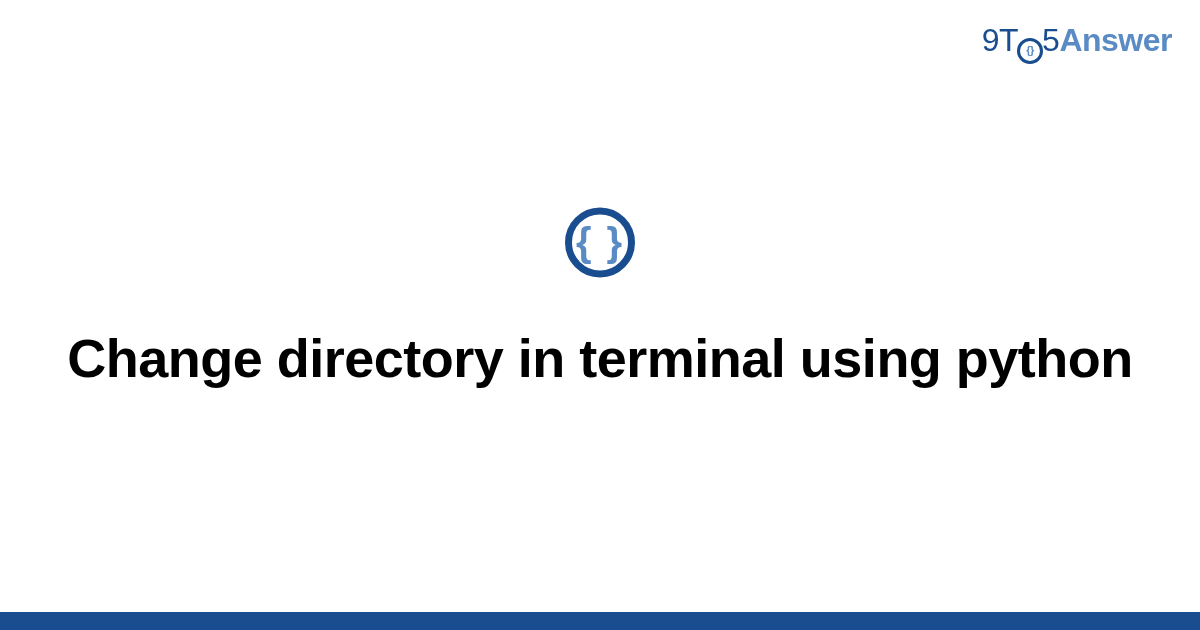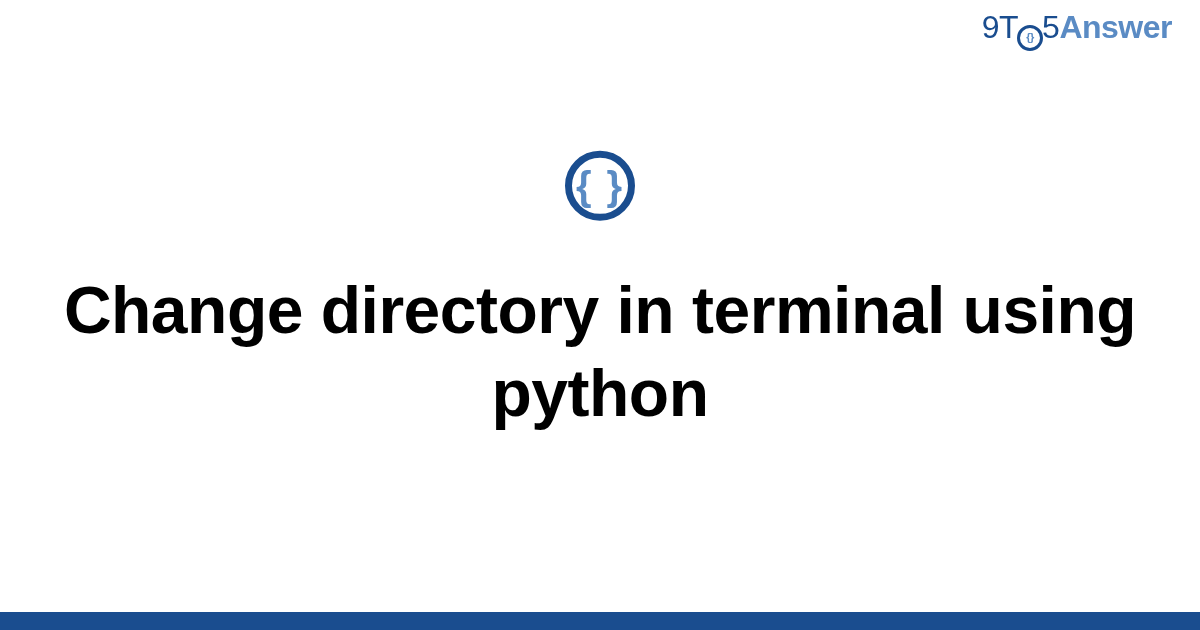--- a/index.html
+++ b/index.html
@@ -10,21 +10,21 @@
     body {
       width: 1200px;
       height: 630px;
       font-family: Arial, Helvetica, sans-serif;
       background: #ffffff;
       position: relative;
       overflow: hidden;
     }
     .logo {
       position: absolute;
-      top: 9px;
+      top: 22px;
       right: 28px;
       font-size: 32px;
       font-weight: 400;
       letter-spacing: -0.5px;
     }
     .logo-9t {
       color: #1a4d8f;
       font-weight: 400;
     }
     .logo-o {
@@ -74,21 +74,21 @@
     }
     .code-icon-braces {
       font-size: 40px;
       font-weight: bold;
       color: #5a8bc4;
       letter-spacing: 2px;
       line-height: 1;
       font-family: Arial, sans-serif;
     }
     .title {
-      font-size: 66px;
+      font-size: 54px;
       font-weight: bold;
       color: #000000;
       line-height: 1.25;
       letter-spacing: -0.5px;
     }
     .bottom-bar {
       position: absolute;
       bottom: 0;
       left: 0;
       width: 100%;

